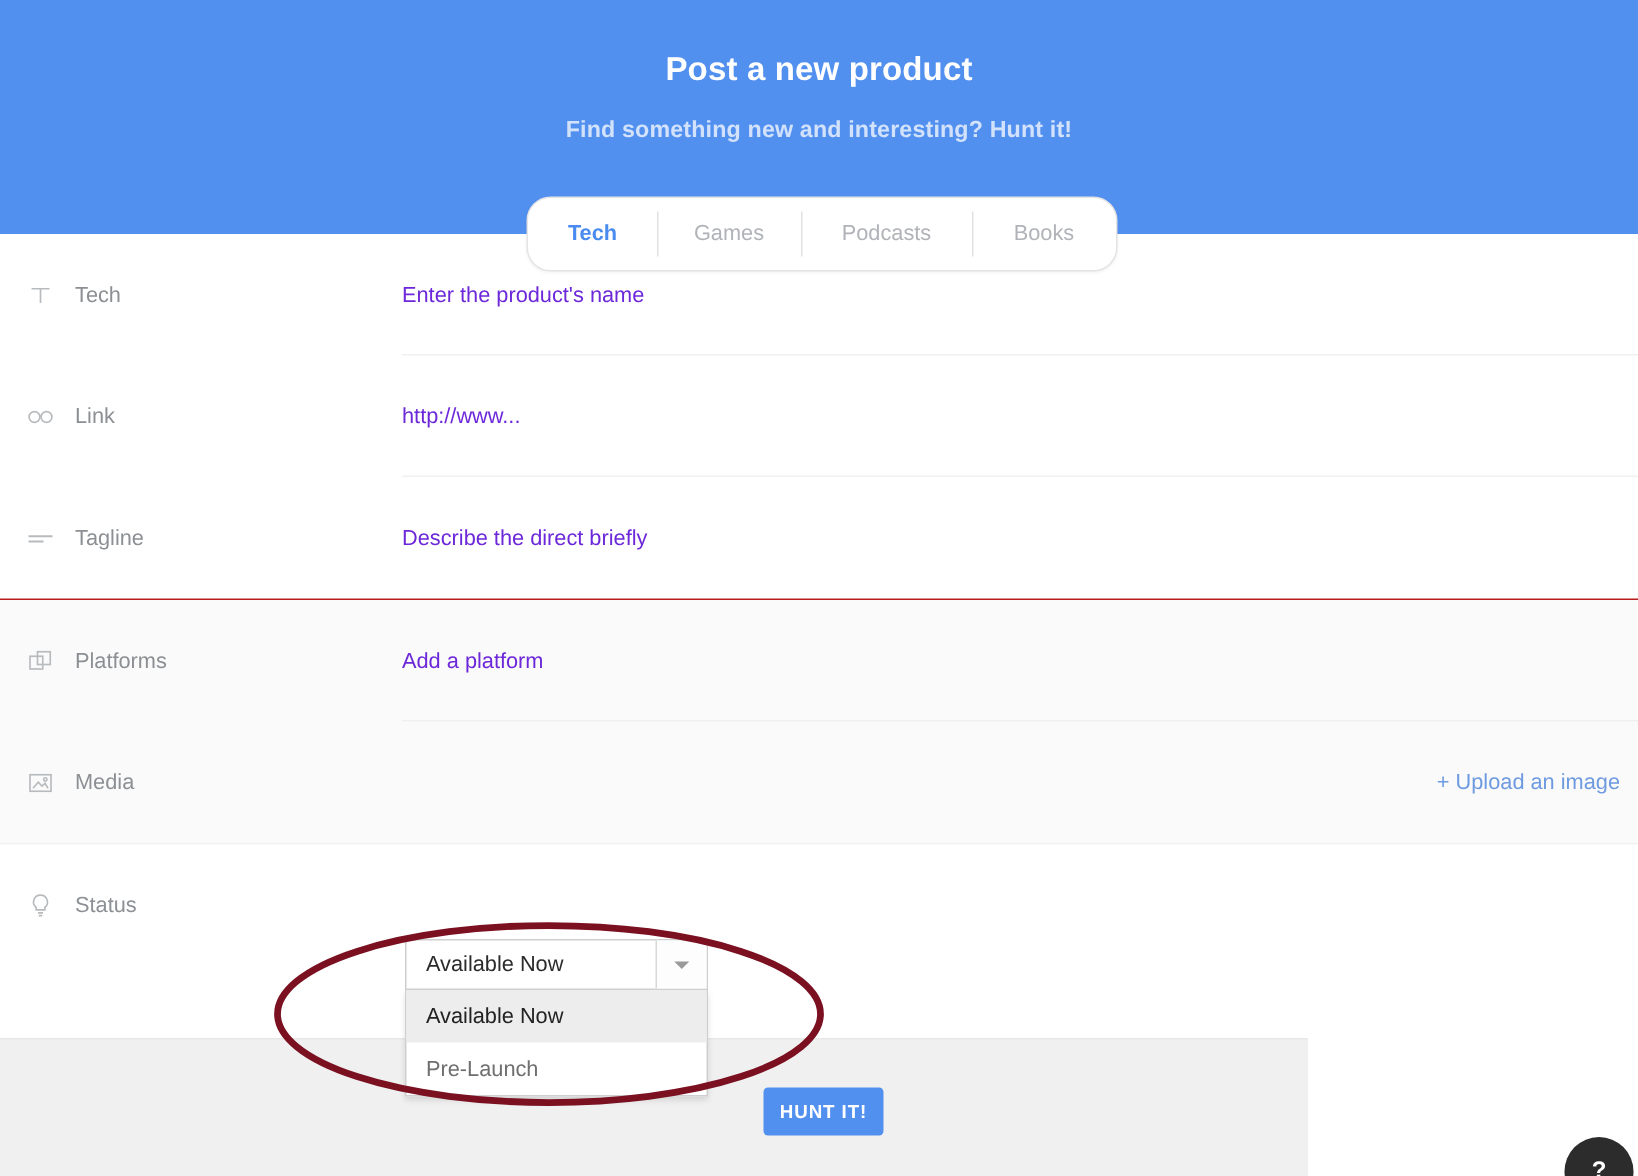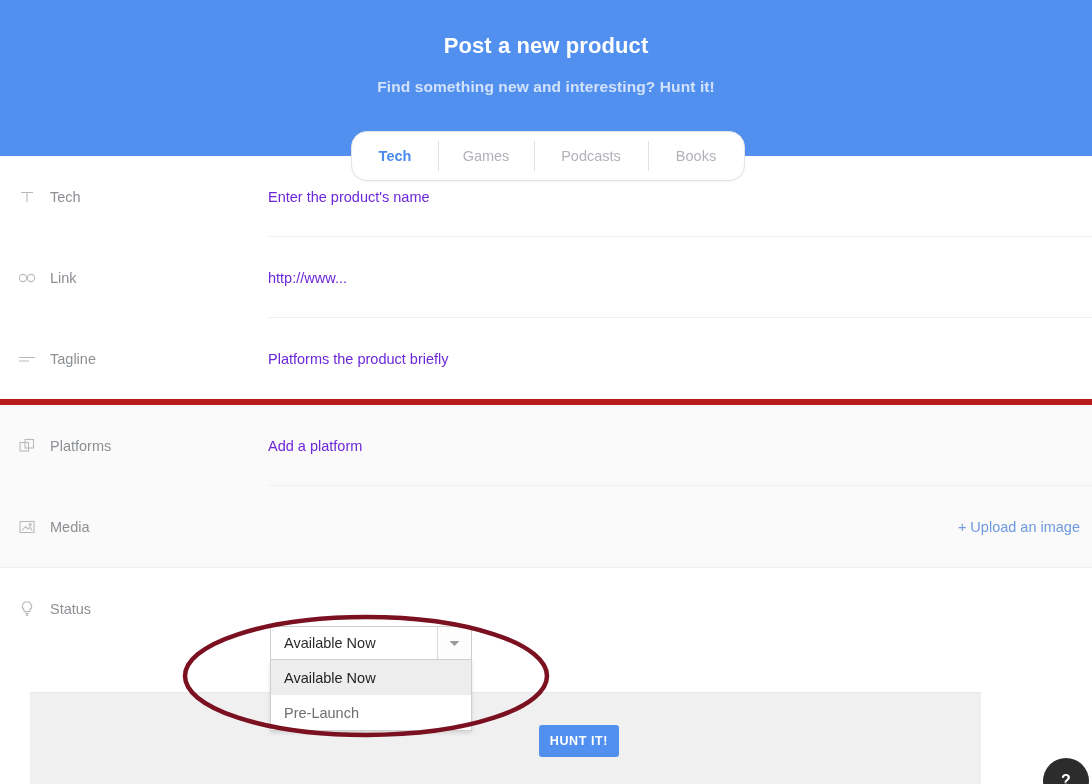--- a/index.html
+++ b/index.html
@@ -108,21 +108,21 @@
   .row.sep::after {
     content: "";
     position: absolute;
     left: 268px;
     right: 0;
     bottom: 0;
     height: 1px;
     background: #f0f0f0;
   }
   .group-gray {
-    border-top: 6px solid #b91c1c;
+    border-top: 1px solid #b91c1c;
     border-bottom: 1px solid #f0f0f0;
   }
   .row-icon {
     position: absolute;
     left: 16px;
     width: 22px;
     height: 22px;
     display: flex;
     align-items: center;
     justify-content: center;
@@ -202,25 +202,24 @@
   .select-option.highlighted {
     background: #ededed;
     color: #222222;
   }
 
   
   .footer {
     position: absolute;
     left: 0;
     top: 692px;
-    width: 951px;
+    width: 872px;
     height: 92px;
     background: #f0f0f0;
     border-top: 1px solid #e8e8e8;
-    margin-left: 30px;
   }
   .hunt-btn {
     position: absolute;
     left: 509px;
     top: 32px;
     width: 80px;
     height: 32px;
     background: #5290f0;
     border: none;
     border-radius: 3px;
@@ -310,21 +309,21 @@
       <span class="row-field">http://www...</span>
     </div>
 
     <div class="row">
       <span class="row-icon">
         <svg width="20" height="12" viewBox="0 0 20 12" fill="none" stroke="currentColor" stroke-width="1.2">
           <path d="M2 4.5 L18 4.5 M2 8 L12 8"></path>
         </svg>
       </span>
       <span class="row-label">Tagline</span>
-      <span class="row-field">Platforms the product briefly</span>
+      <span class="row-field">Describe the direct briefly</span>
     </div>
 
   </div>
 
   <div class="group-gray">
 
     <div class="row sep">
       <span class="row-icon">
         <svg width="18" height="18" viewBox="0 0 18 18" fill="none" stroke="currentColor" stroke-width="1.1">
           <rect x="2" y="5.5" width="8.5" height="8.5"></rect>

